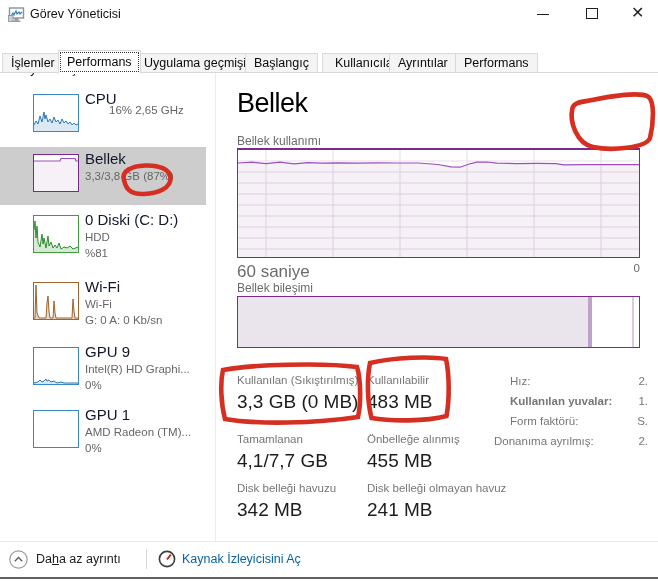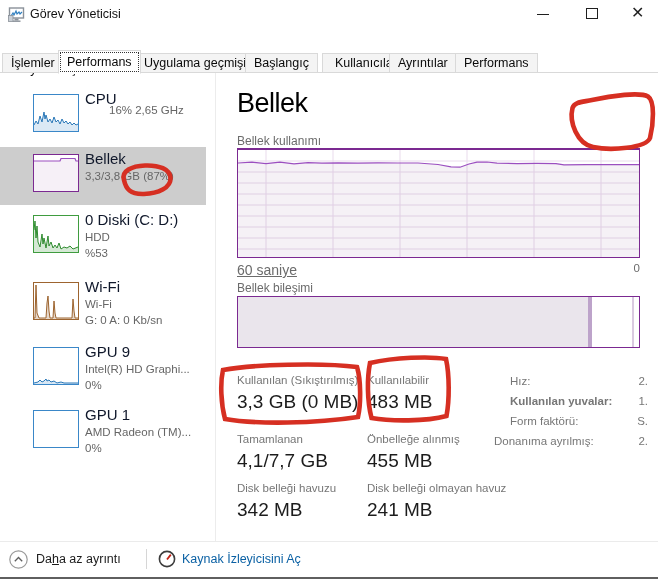--- a/index.html
+++ b/index.html
@@ -36,21 +36,21 @@
   .thumb { width:46px; height:38px; background:#fff; border:1px solid; }
   .side-title { left:85px; font-size:15px; color:#0f172a; }
   .side-sub { left:85px; font-size:11.5px; color:#666; white-space:nowrap; }
 
   
   .main-title { left:237px; top:88px; font-size:27px; font-weight:300; color:#000; letter-spacing:-0.5px; }
   .mem-total { left:500px; top:102px; width:140px; text-align:right; font-size:17px; color:#3d3d3d; }
   .mem-scale { left:500px; top:130px; width:140px; text-align:right; font-size:12px; color:#8a8a8a; }
   .sec-label { font-size:12px; color:#6b6b6b; }
   .chart-box { left:237px; top:148px; width:403px; height:110px; border:1px solid #7b2991; border-top:2px solid #7b2991; background:#fff; }
-  .axis-left { left:237px; top:262px; font-size:14px; color:#6b6b6b;text-decoration:underline; }
+  .axis-left { left:237px; top:262px; font-size:17px; color:#6b6b6b; }
   .axis-right { left:560px; top:262px; width:80px; text-align:right; font-size:11.5px; color:#6b6b6b; }
   .comp-box { left:237px; top:296px; width:403px; height:52px; border:1px solid #7b2991; background:#fff; overflow:hidden; }
   .comp-seg-inuse { position:absolute; left:0; top:0; height:100%; width:350px; background:#eae5ec; }
   .comp-seg-modified { position:absolute; left:350px; top:0; height:100%; width:4px; background:#bda3ca; }
   .comp-seg-standby-line { position:absolute; left:394px; top:0; height:100%; width:2px; background:#d9cae0; }
 
   .stat-label { font-size:11.5px; color:#767676; white-space:nowrap; }
   .stat-value { font-size:19px; font-weight:300; color:#1c1c1c; white-space:nowrap; }
 
   .det-label { font-size:11.5px; color:#767676; }
@@ -138,21 +138,21 @@
 
   <div>
     <div class="abs thumb" style="left:33px; top:215px; border-color:#3f9c3f;">
       <svg width="44" height="36" viewBox="0 0 44 36">
         <polygon points="0,14 1,5 2,22 3,10 4,26 6,31 8,18 9,28 10,22 12,32 14,20 15,30 17,26 19,32 21,29 23,32 25,27 27,33 30,31 33,32 36,30 39,33 44,31 44,36 0,36" fill="rgba(63,156,63,0.22)"></polygon>
         <polyline points="0,14 1,5 2,22 3,10 4,26 6,31 8,18 9,28 10,22 12,32 14,20 15,30 17,26 19,32 21,29 23,32 25,27 27,33 30,31 33,32 36,30 39,33 44,31" fill="none" stroke="#2f8b2f" stroke-width="1"></polyline>
       </svg>
     </div>
     <div class="abs side-title" style="top:211px;">0 Diski (C: D:)</div>
     <div class="abs side-sub" style="top:231px;">HDD</div>
-    <div class="abs side-sub" style="top:247px;">%53</div>
+    <div class="abs side-sub" style="top:247px;">%81</div>
   </div>
 
   <div>
     <div class="abs thumb" style="left:33px; top:282px; border-color:#9d642f;">
       <svg width="44" height="36" viewBox="0 0 44 36">
         <polygon points="0,35 1,35 2,2 3,30 5,35 12,35 13,20 14,13 15,28 16,35 19,35 20,18 21,30 22,35 38,35 39,16 40,28 41,35 44,35 44,36 0,36" fill="rgba(157,100,47,0.25)"></polygon>
         <polyline points="0,35 1,35 2,2 3,30 5,35 12,35 13,20 14,13 15,28 16,35 19,35 20,18 21,30 22,35 38,35 39,16 40,28 41,35 44,35" fill="none" stroke="#9d642f" stroke-width="1"></polyline>
       </svg>
     </div>
     <div class="abs side-title" style="top:278px;">Wi-Fi</div>

